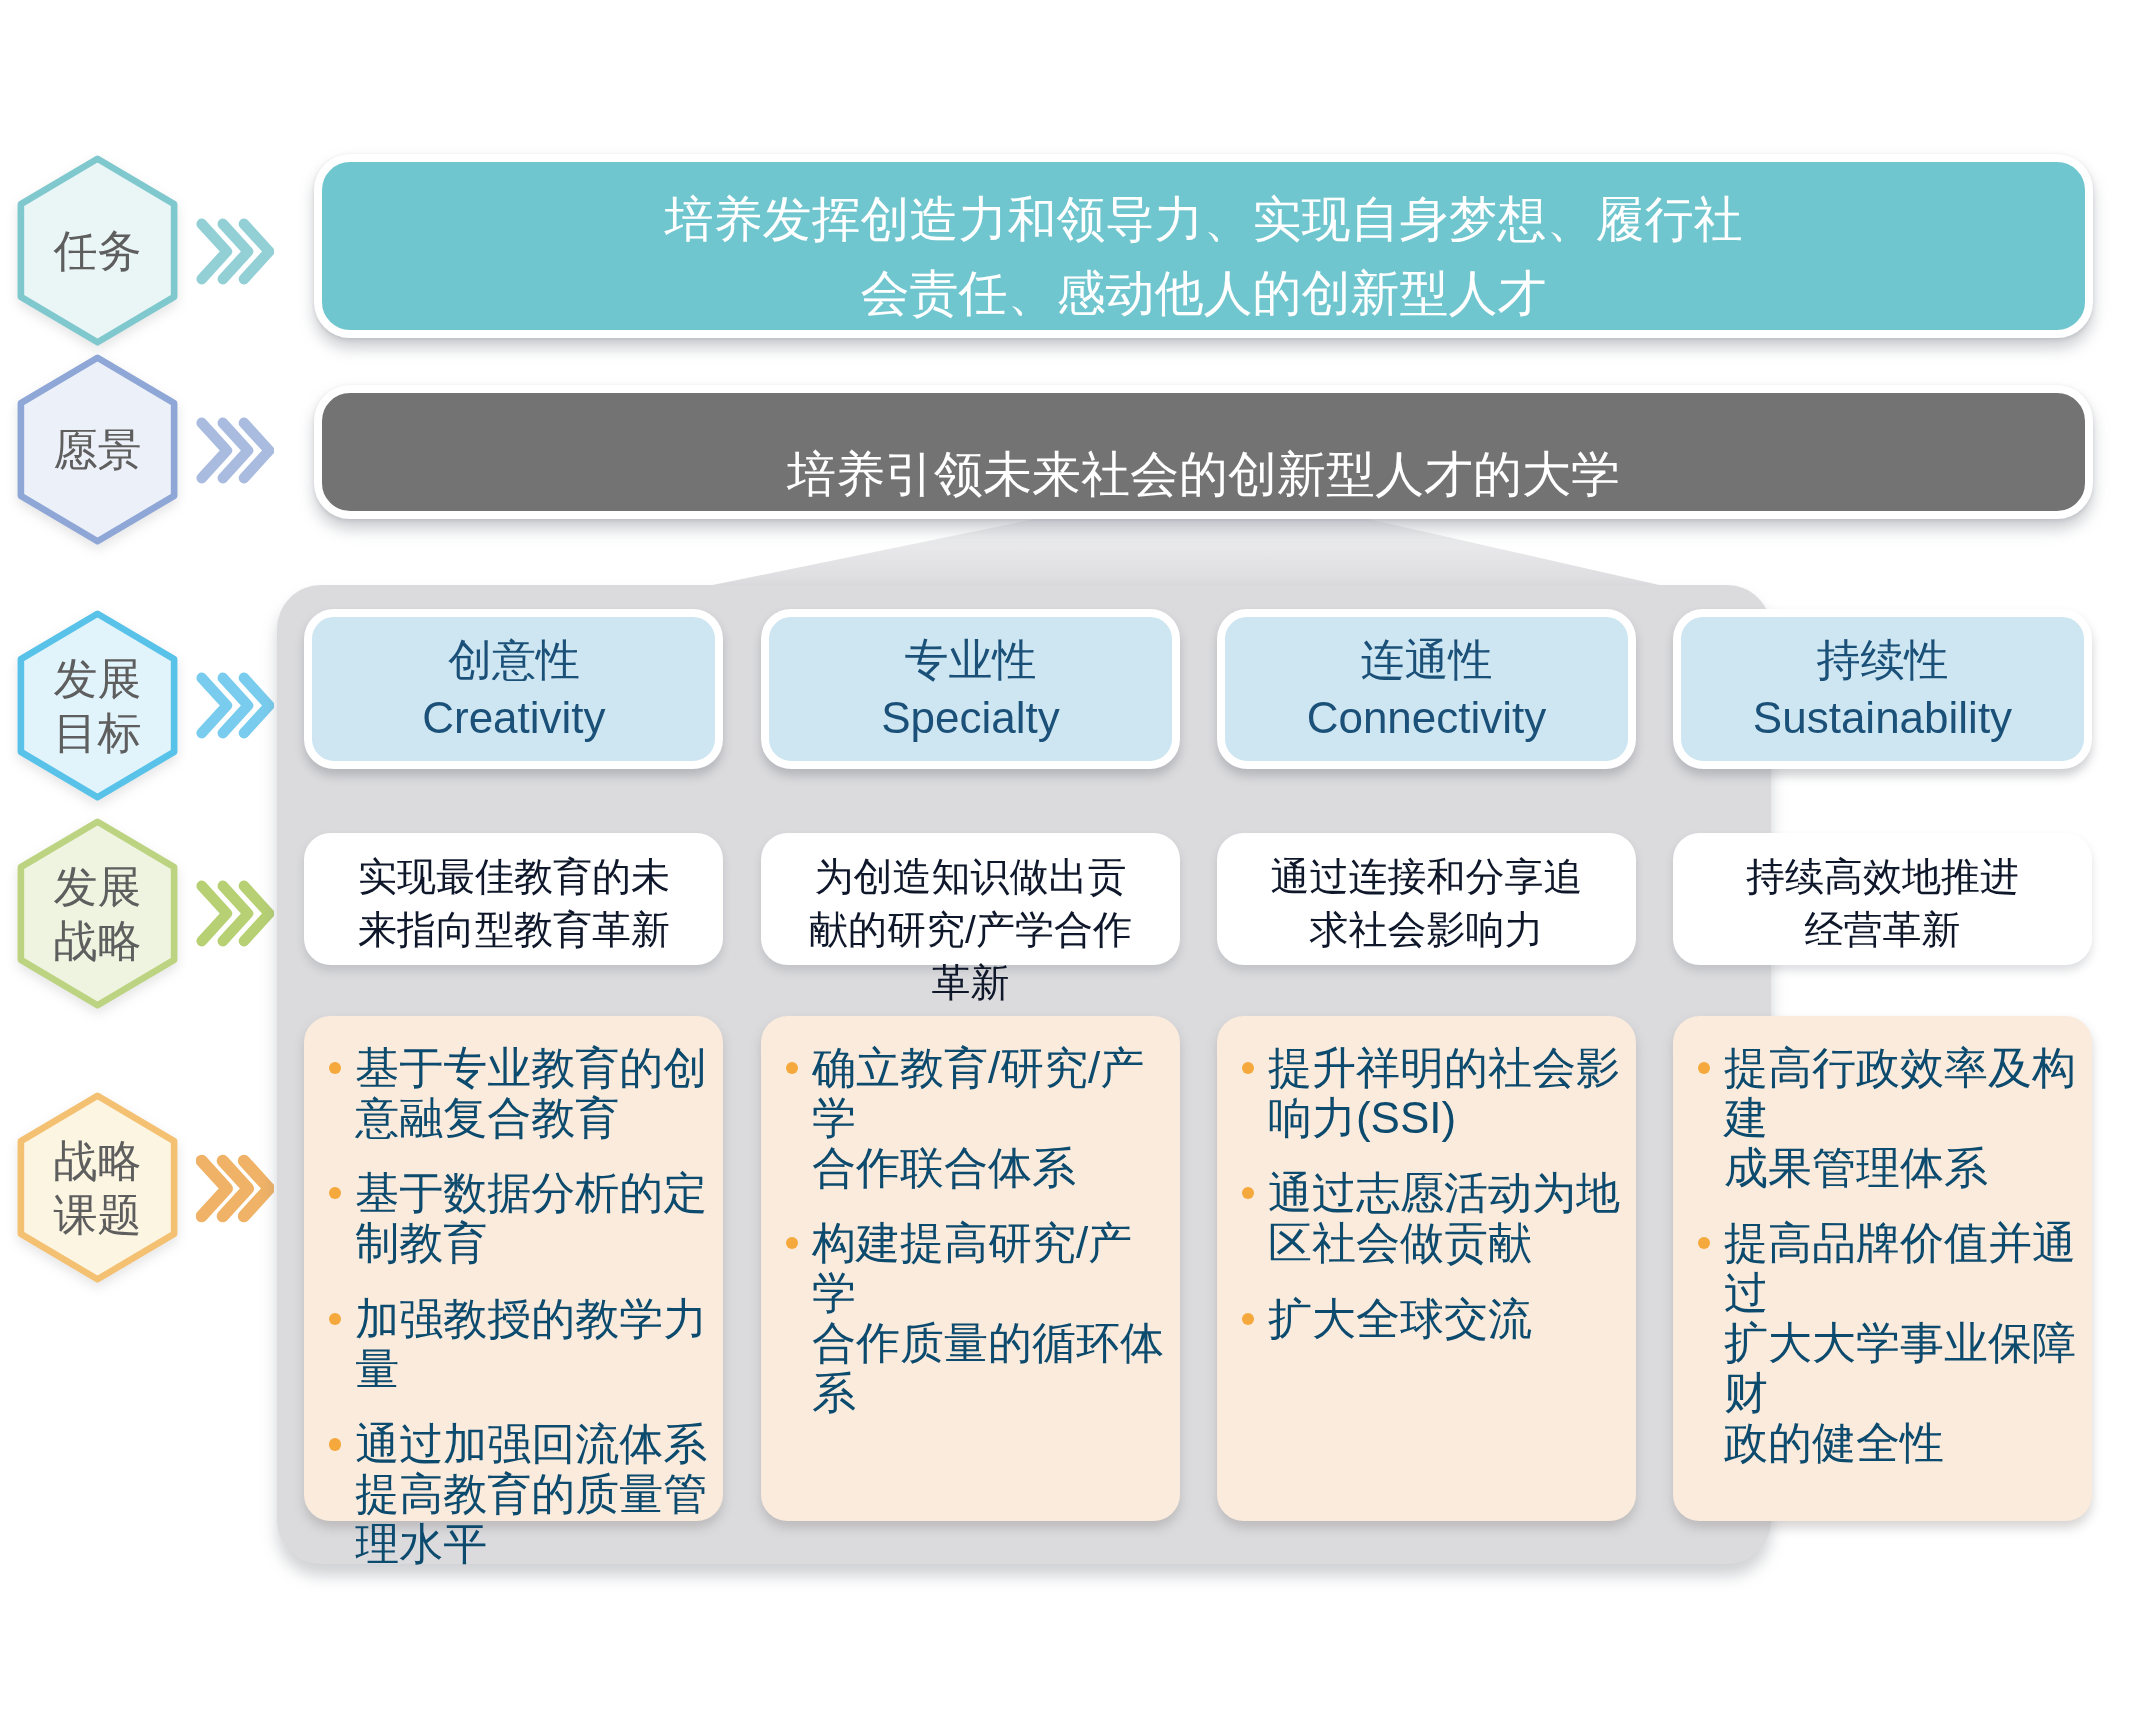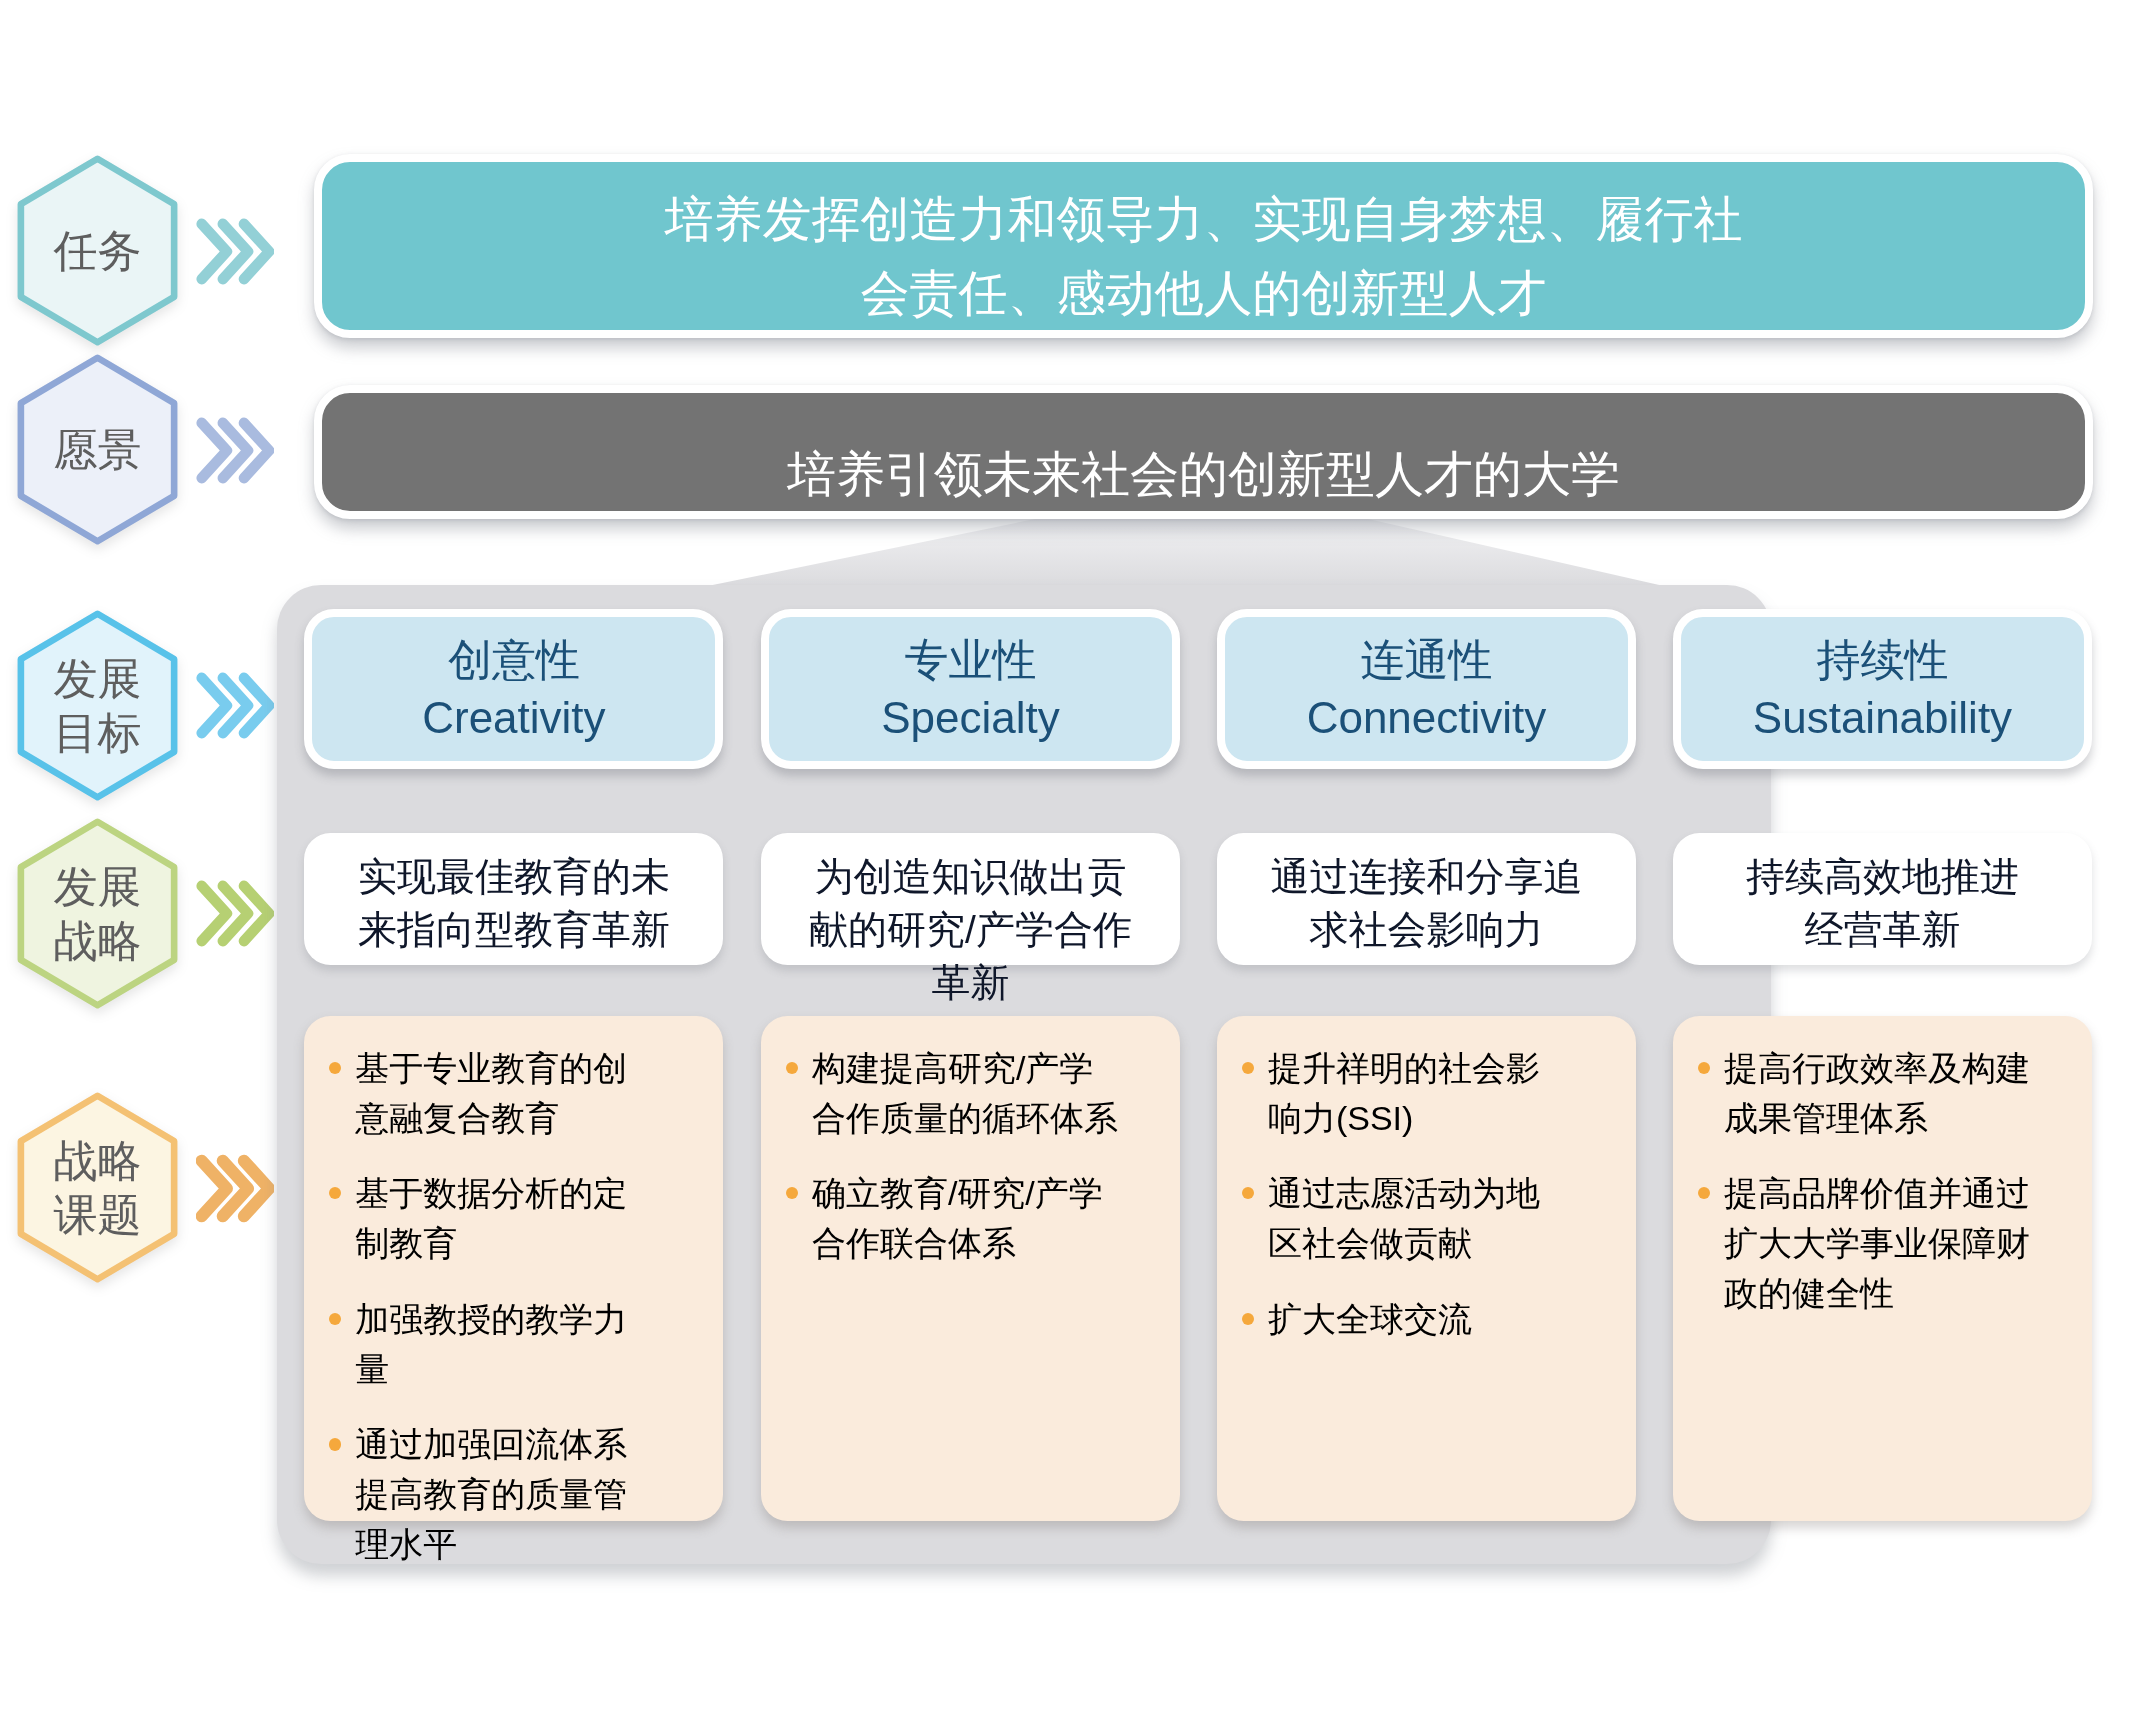--- a/index.html
+++ b/index.html
@@ -68,21 +68,21 @@
     box-shadow:0 5.7px 8.5px rgba(95,100,110,.20); }
   .strat-text { font-size:39px; line-height:53px; color:#0f172a; font-weight:500; }
 
   .topicbox { position:absolute; top:431px; left:0; width:419px; height:505px;
     box-sizing:border-box; border-radius:26.5px; background:#FAEBDC;
     padding:26.5px 7.6px 0 17px; display:flex; flex-direction:column; gap:25.6px;
     box-shadow:0 6.6px 10.4px rgba(110,105,100,.28); }
   .titem { display:flex; align-items:flex-start; }
   .dot { flex:0 0 12.3px; width:12.3px; height:12.3px; border-radius:50%;
     background:#F5A83C; margin:19px 14px 0 7.6px; }
-  .ttext { font-size:34px; line-height:50px; color:#000000; font-weight:500; }
+  .ttext { font-size:44px; line-height:50px; color:#0c4a6e; font-weight:500; }
 </style>
 </head>
 <body>
 
 <div class="canvas">
 
   <div class="hexwrap r0" style="top:154px">
     <svg class="hex" viewBox="0 0 176 204">
         <polygon points="88,5 169,53 169,151 88,199 7,151 7,53"></polygon>
       </svg>
@@ -189,27 +189,27 @@
         <div class="goal-en">Specialty</div>
       </div>
       <div class="stratbox">
         <div class="strat-text pre">为创造知识做出贡
 献的研究/产学合作
 革新</div>
       </div>
       <div class="topicbox">
         <div class="titem">
           <span class="dot"></span>
+          <div class="ttext pre">确立教育/研究/产学
+合作联合体系</div>
+        </div>
+        <div class="titem">
+          <span class="dot"></span>
           <div class="ttext pre">构建提高研究/产学
 合作质量的循环体系</div>
-        </div>
-        <div class="titem">
-          <span class="dot"></span>
-          <div class="ttext pre">确立教育/研究/产学
-合作联合体系</div>
         </div>
       </div>
     </div>
 
     <div class="col i2">
       <div class="goalbox">
         <div class="goal-zh">连通性</div>
         <div class="goal-en">Connectivity</div>
       </div>
       <div class="stratbox">

